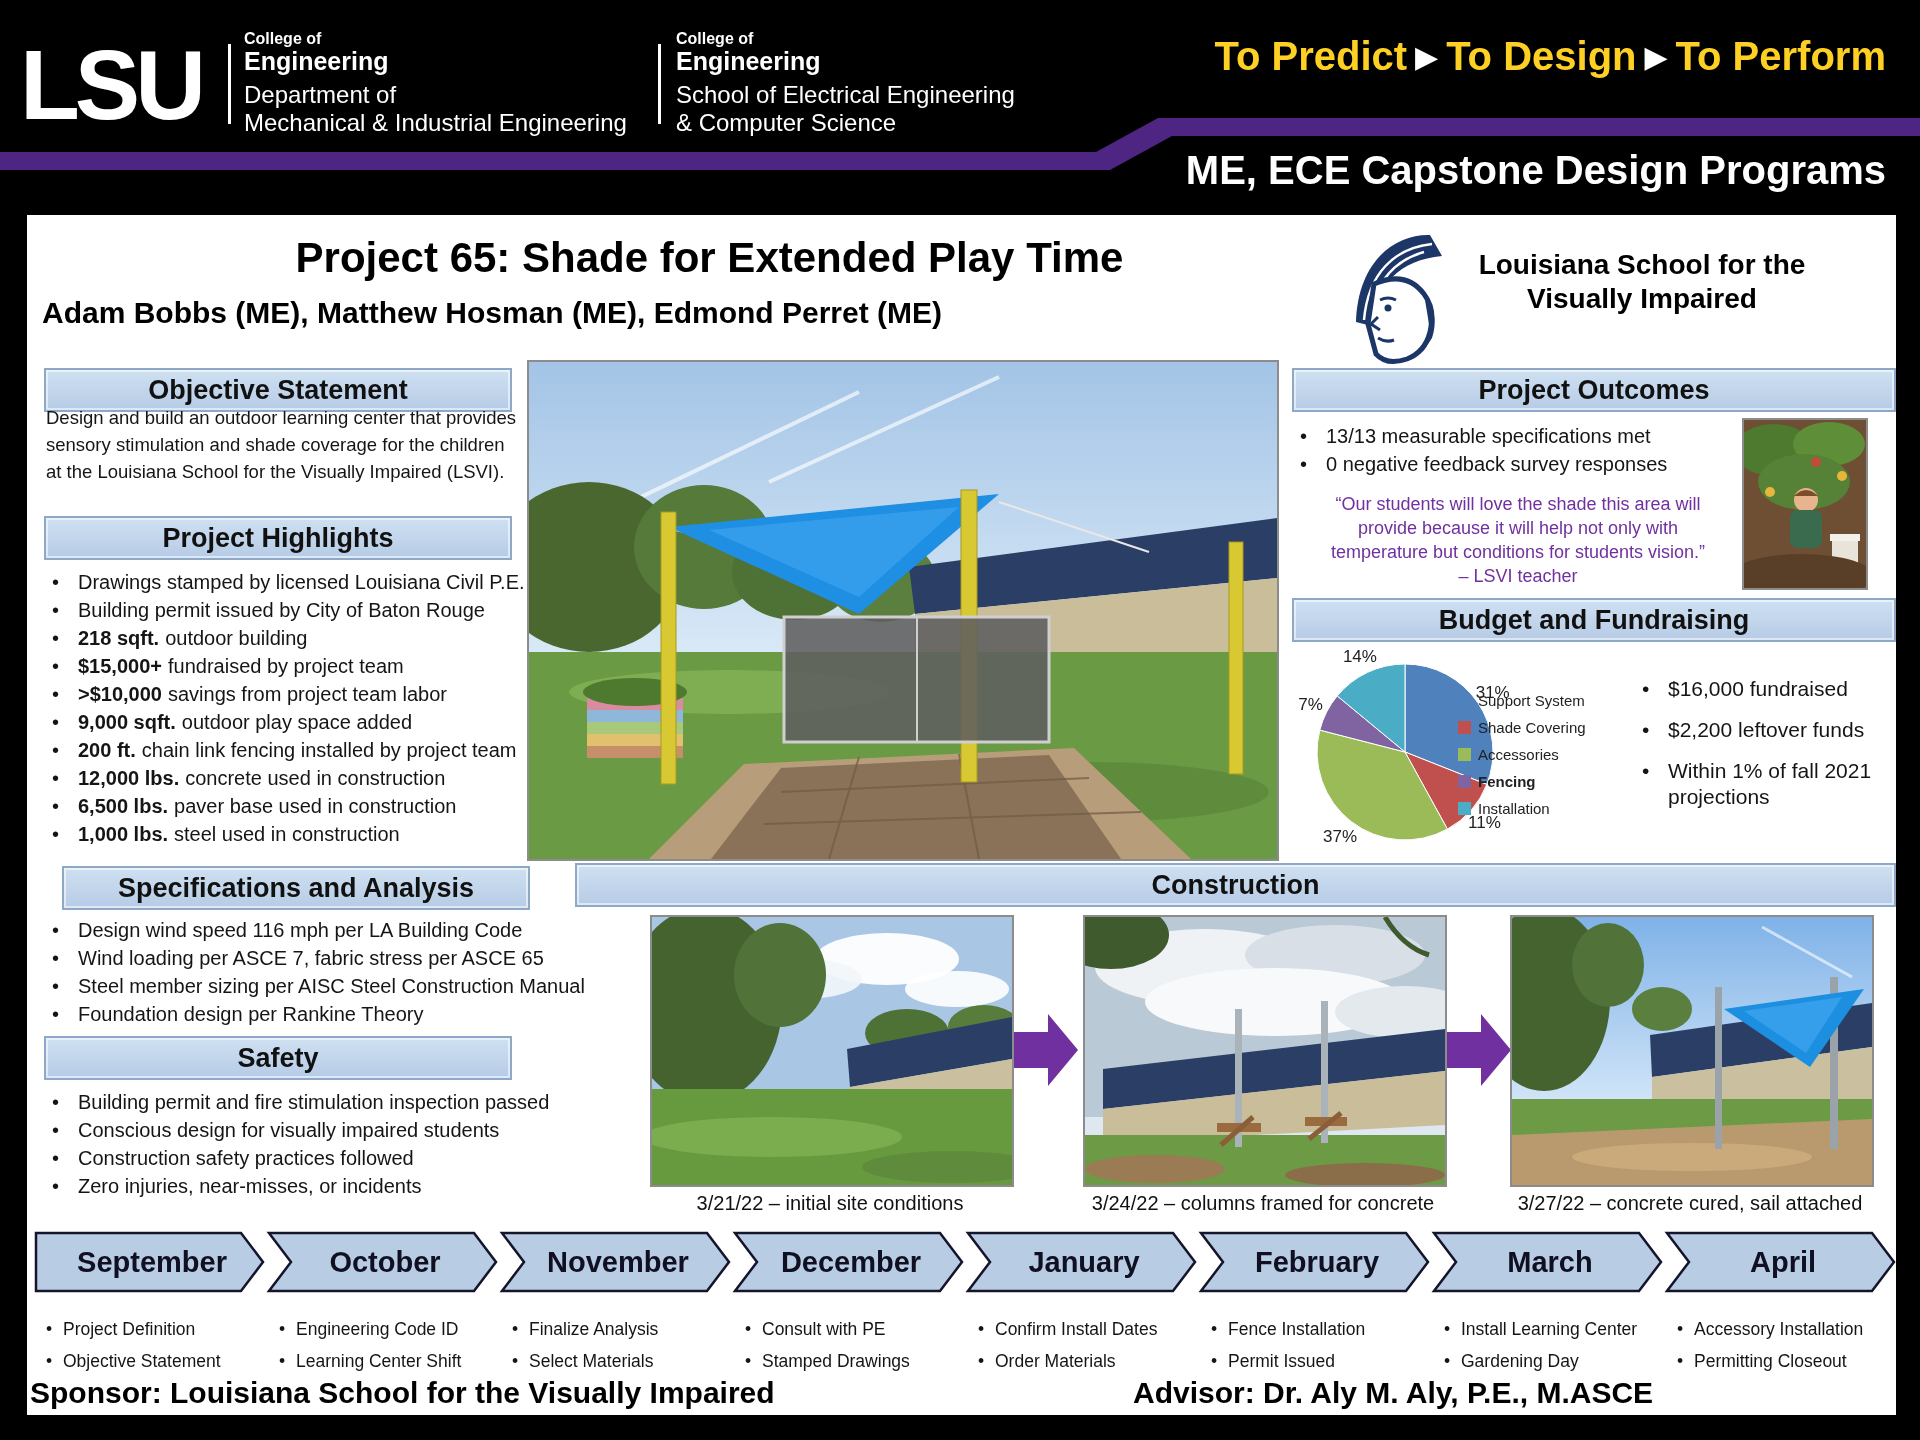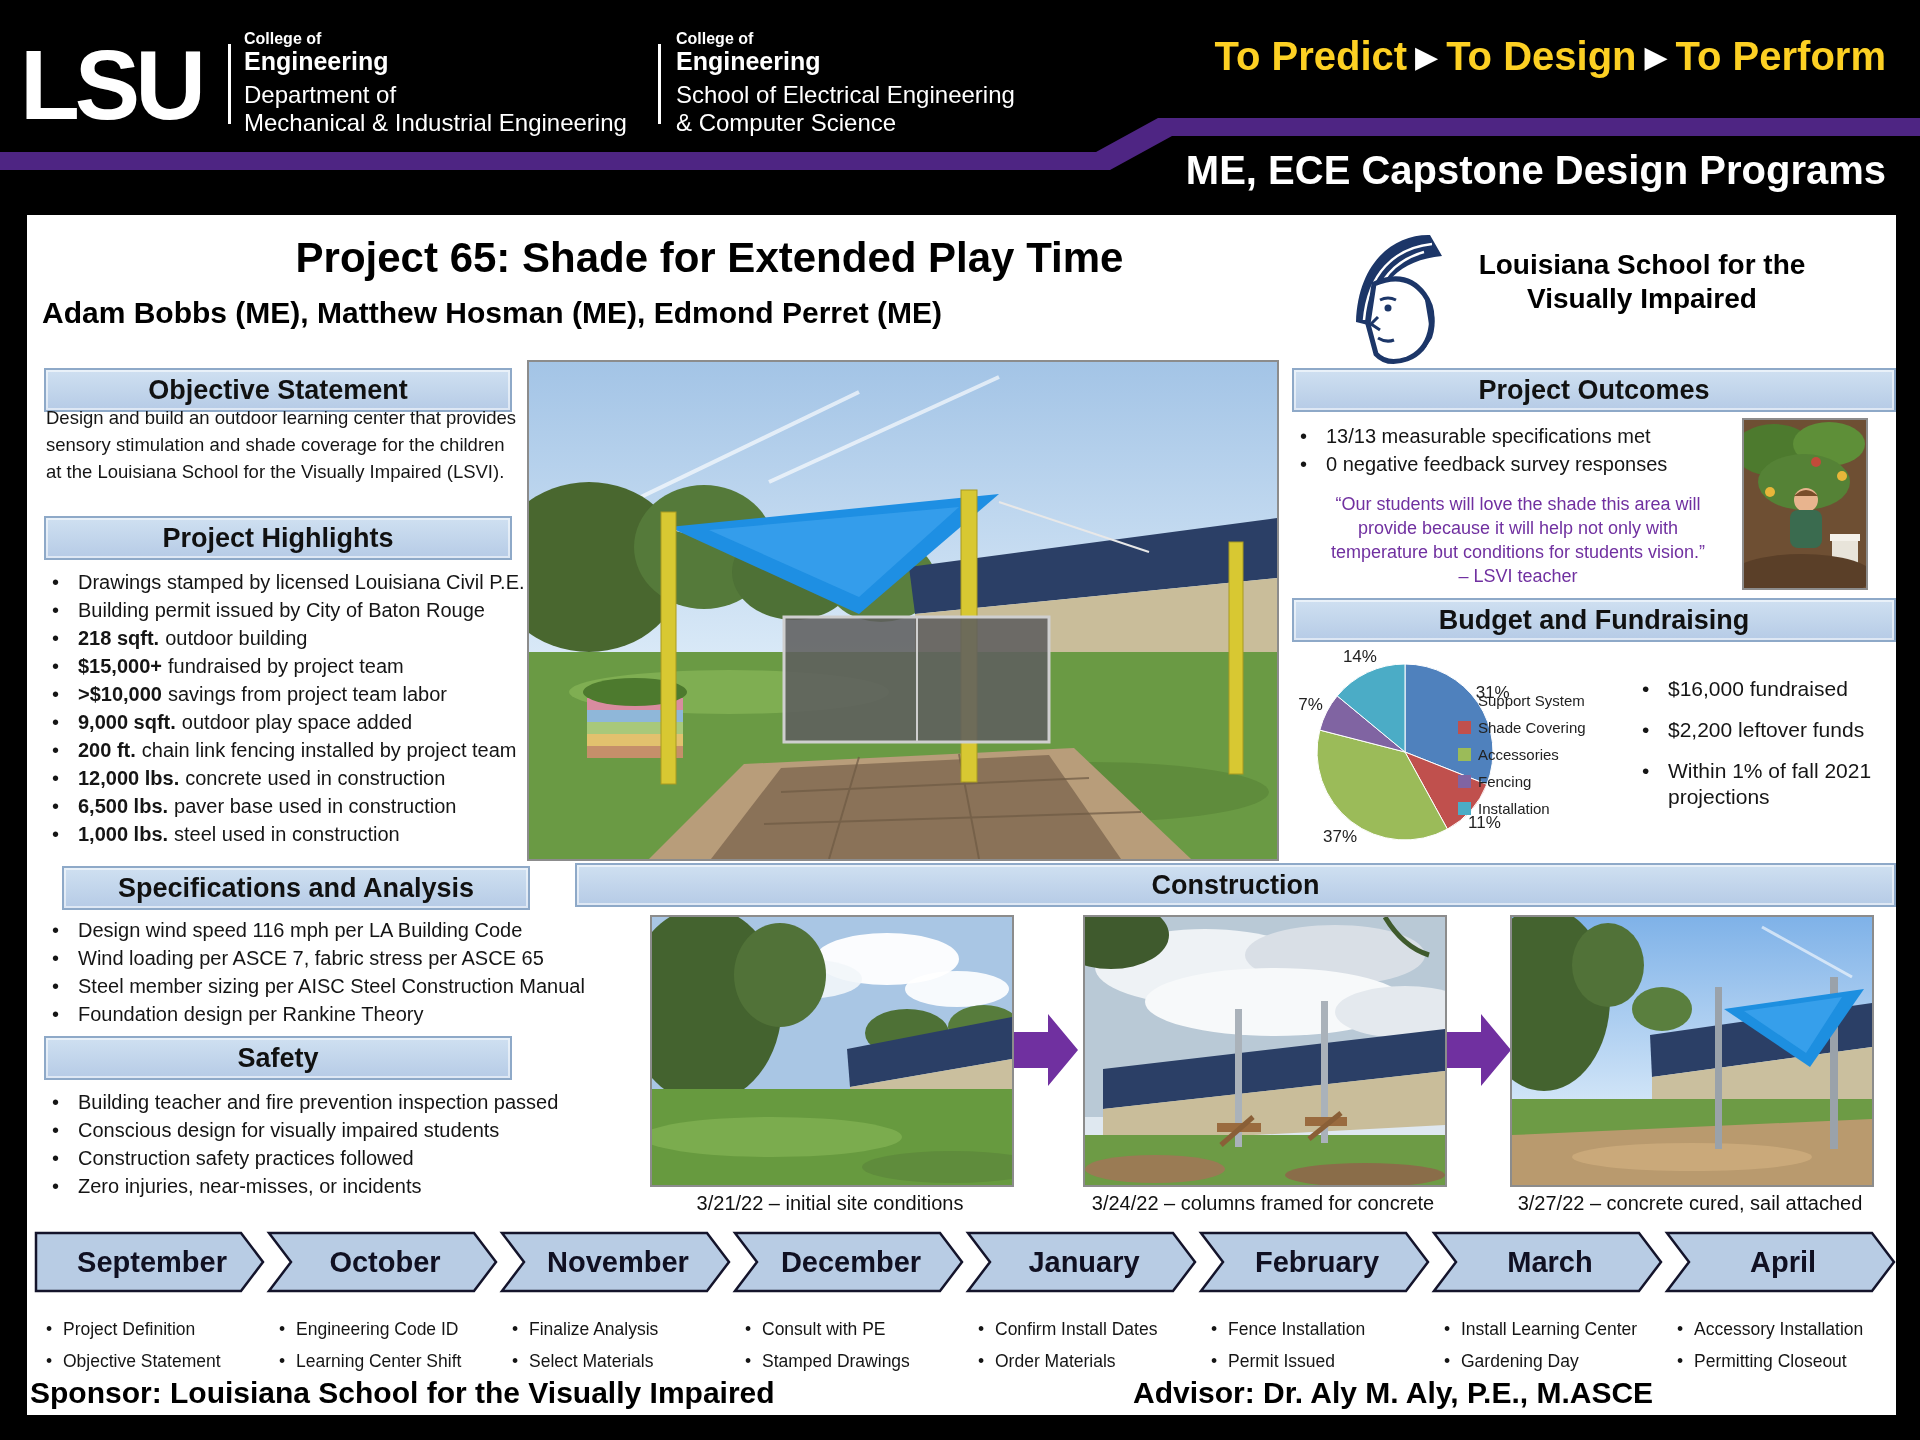--- a/index.html
+++ b/index.html
@@ -165,21 +165,21 @@
       <li>
         <span class="dot">•</span>
         <span class="tx">Foundation design per Rankine Theory</span>
       </li>
     </ul>
 
   <div class="abs secbar" style="left:44px;top:1036px;width:464px;">Safety</div>
   <ul class="abs blist" style="left:52px;top:1088px;width:600px;">
       <li>
         <span class="dot">•</span>
-        <span class="tx">Building teacher and fire prevention inspection passed</span>
+        <span class="tx">Building permit and fire stimulation inspection passed</span>
       </li>
       <li>
         <span class="dot">•</span>
         <span class="tx">Conscious design for visually impaired students</span>
       </li>
       <li>
         <span class="dot">•</span>
         <span class="tx">Construction safety practices followed</span>
       </li>
       <li>
@@ -294,21 +294,21 @@
         <span style="font-size: 15px; color: rgb(34, 34, 34);">Support System</span>
       </div>
       <div style="display: flex; align-items: center; margin-bottom: 10px;">
         <span style="width: 13px; height: 13px; margin-right: 7px; background: rgb(192, 80, 77);"></span>
         <span style="font-size: 15px; color: rgb(34, 34, 34);">Shade Covering</span>
       </div>
       <div style="display: flex; align-items: center; margin-bottom: 10px;">
         <span style="width: 13px; height: 13px; margin-right: 7px; background: rgb(155, 187, 89);"></span>
         <span style="font-size: 15px; color: rgb(34, 34, 34);">Accessories</span>
       </div>
-      <div style="display: flex; align-items: center; margin-bottom: 10px;">
+      <div style="display: flex; align-items: center; margin-bottom: 10px; font-weight: bold;">
         <span style="width: 13px; height: 13px; margin-right: 7px; background: rgb(128, 100, 162);"></span>
         <span style="font-size: 15px; color: rgb(34, 34, 34);">Fencing</span>
       </div>
       <div style="display: flex; align-items: center; margin-bottom: 10px;">
         <span style="width: 13px; height: 13px; margin-right: 7px; background: rgb(75, 172, 198);"></span>
         <span style="font-size: 15px; color: rgb(34, 34, 34);">Installation</span>
       </div>
     </div>
   <ul class="abs blist budget" style="left:1642px;top:676px;width:252px;">
       <li>

